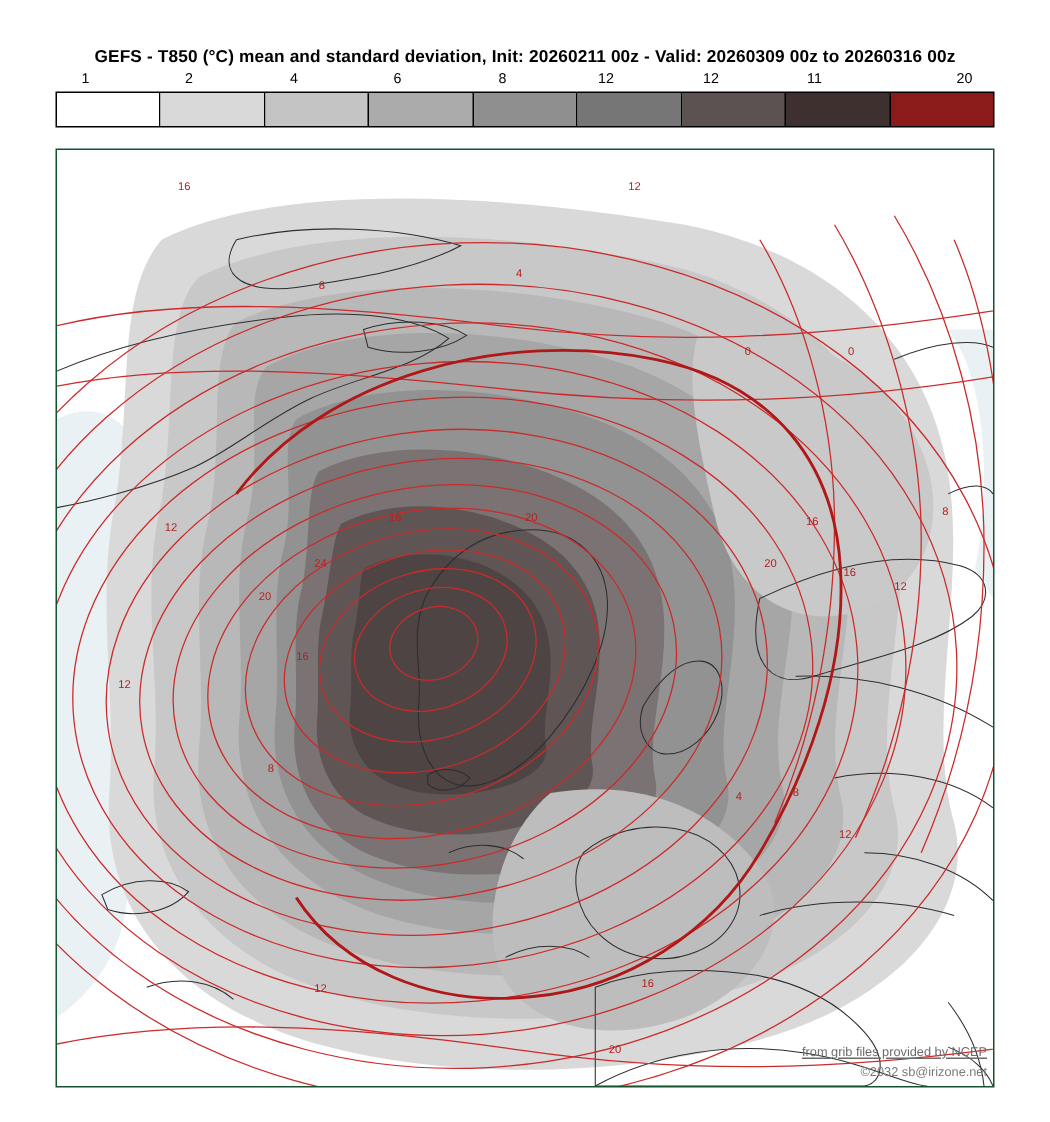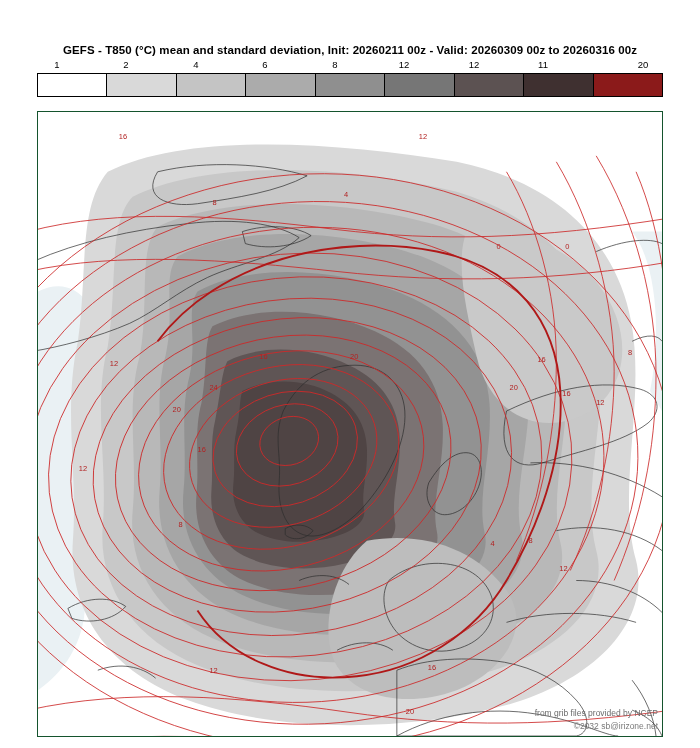--- a/index.html
+++ b/index.html
@@ -11,21 +11,20 @@
     width: 700px;
     height: 748px;
     font-family: "Liberation Sans", sans-serif;
     overflow: hidden;
   }
   #page {
     position: relative;
     width: 700px;
     height: 628px;
     background: #ffffff;
-    margin-top: 12px;
   }
   #title {
     position: absolute;
     left: 0;
     top: 32px;
     width: 700px;
     text-align: center;
     font-size: 11.5px;
     font-weight: bold;
     color: #000000;
@@ -92,21 +91,21 @@
   }
   
   .credit {
     position: absolute;
     right: 4px;
     font-size: 8.5px;
     color: #6b6b6b;
     white-space: nowrap;
     text-align: right;
   }
-  #credit-1 { bottom: 18px; }
+  #credit-1 { bottom: 18px; text-decoration: underline; }
   #credit-2 { bottom: 5px; color: #7a7a7a; }
   .contour-label {
     font-family: "Liberation Sans", sans-serif;
     font-size: 7.5px;
     fill: #b22222;
   }
 </style>
 </head>
 <body>
 

